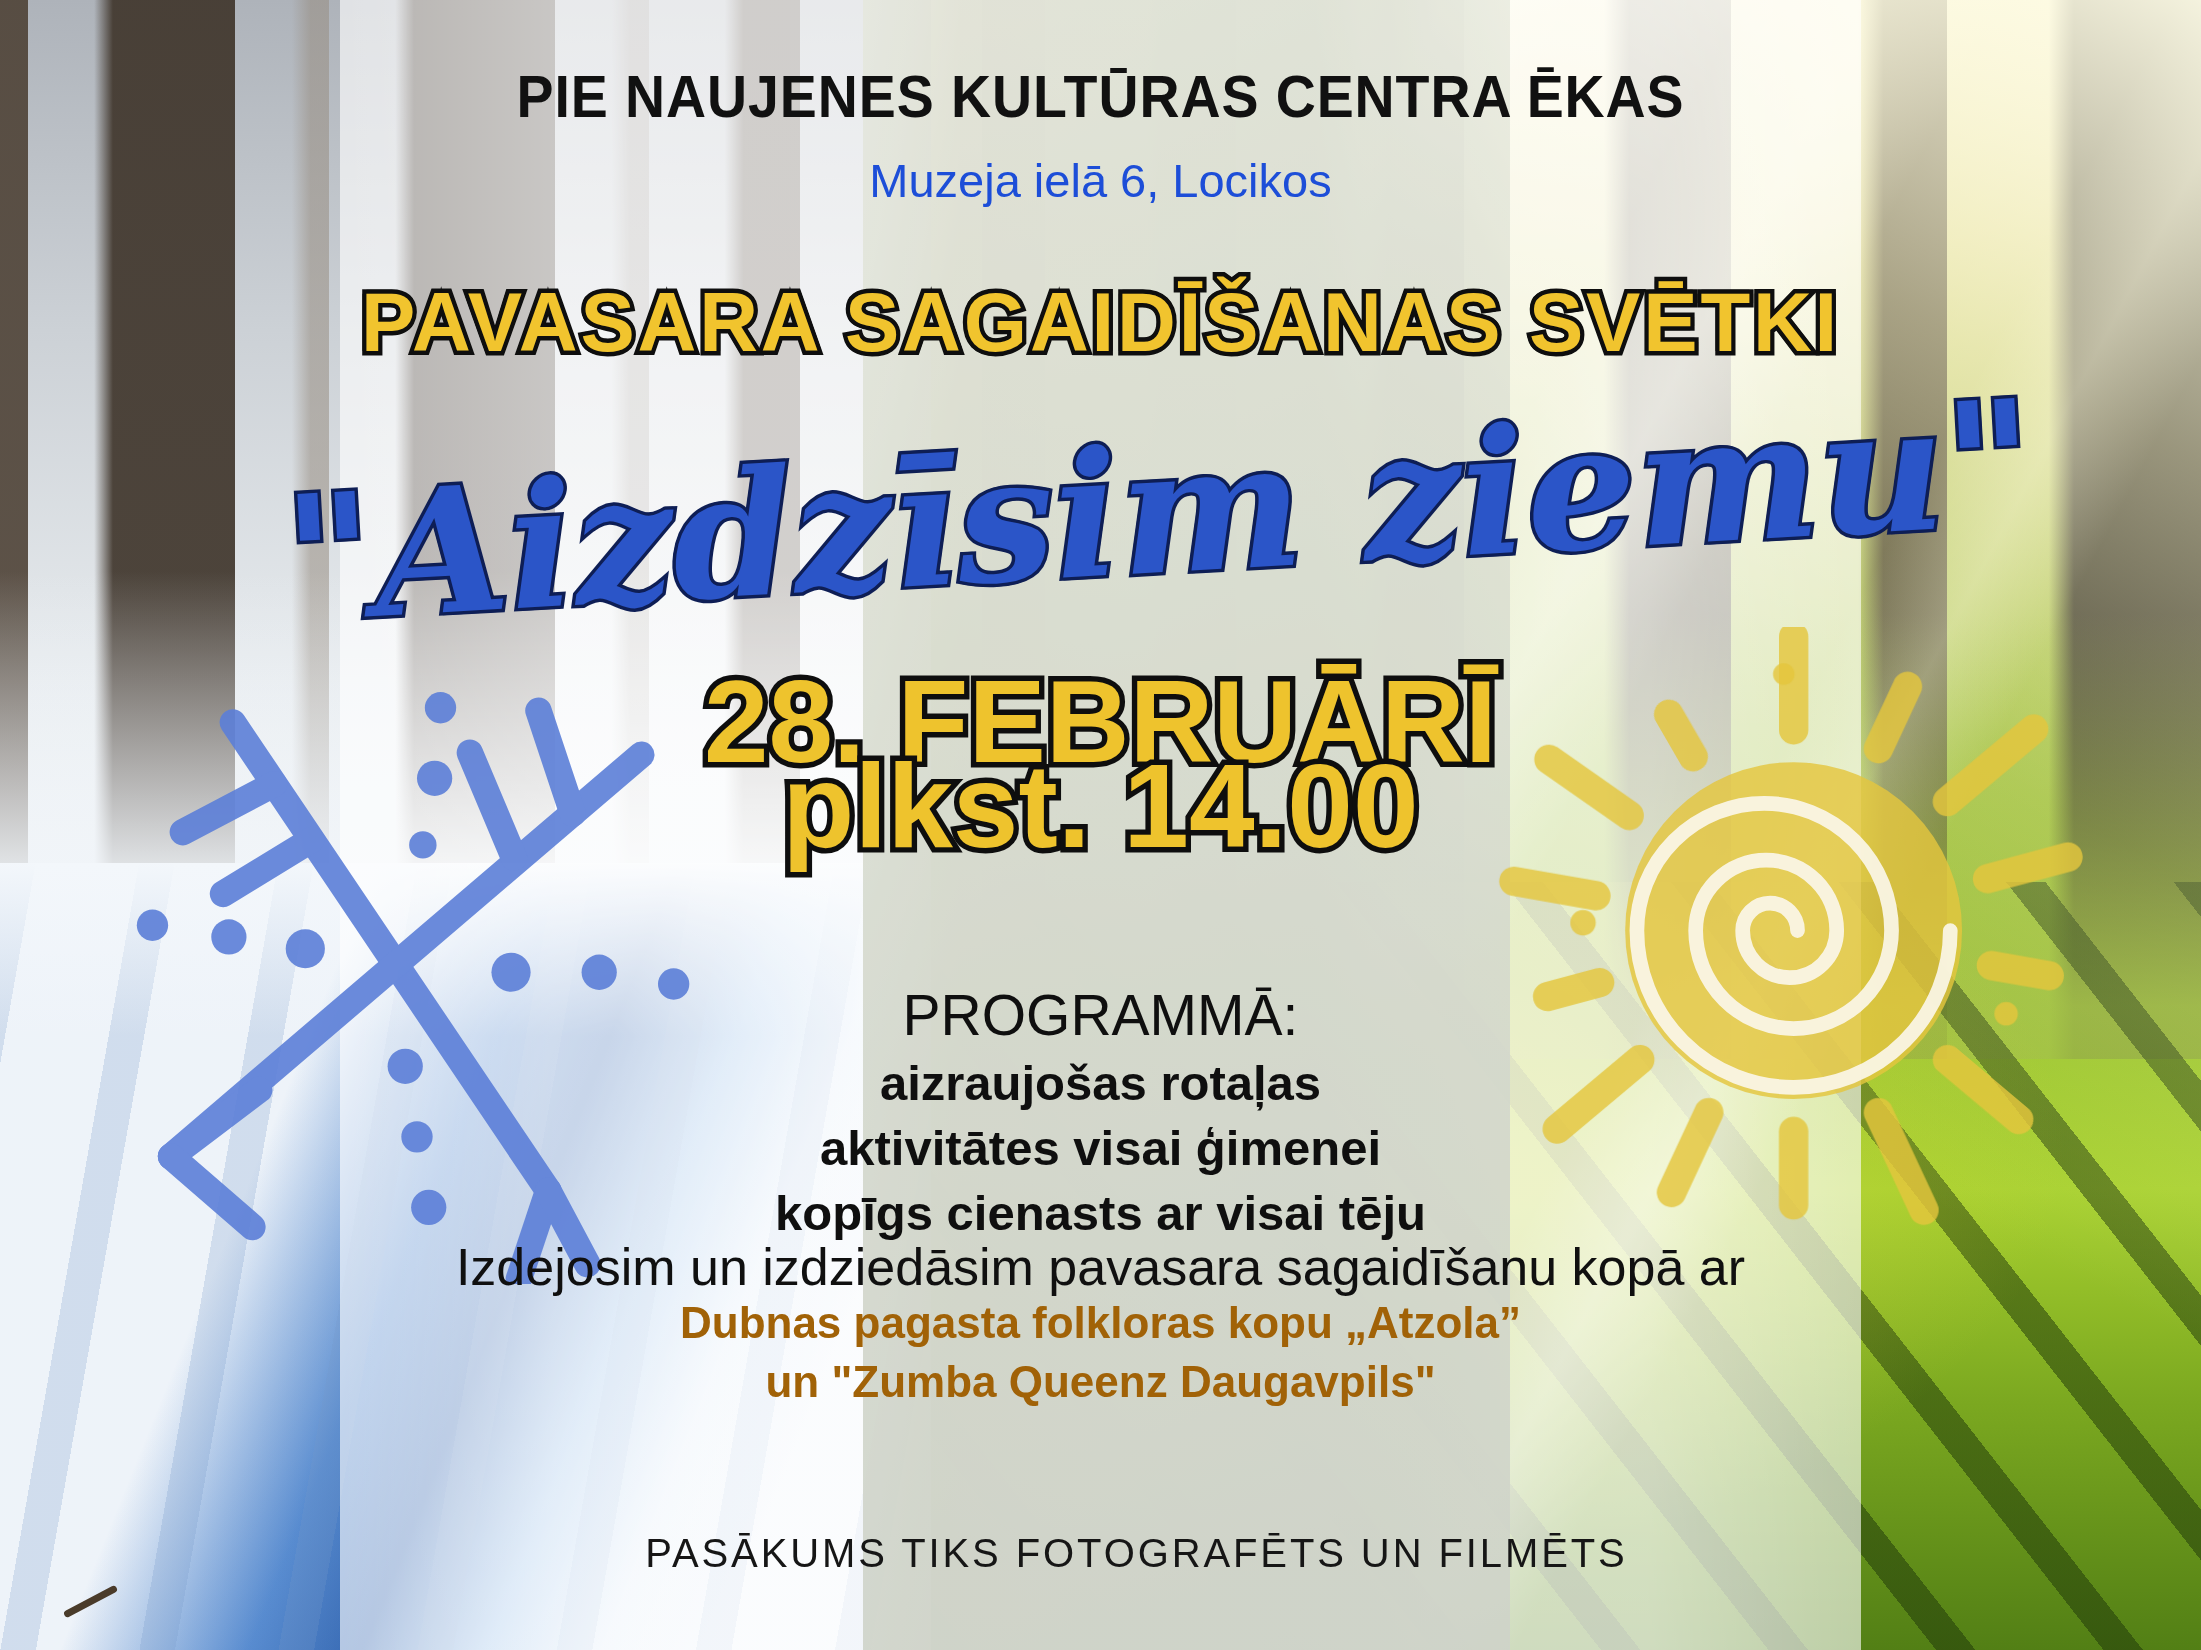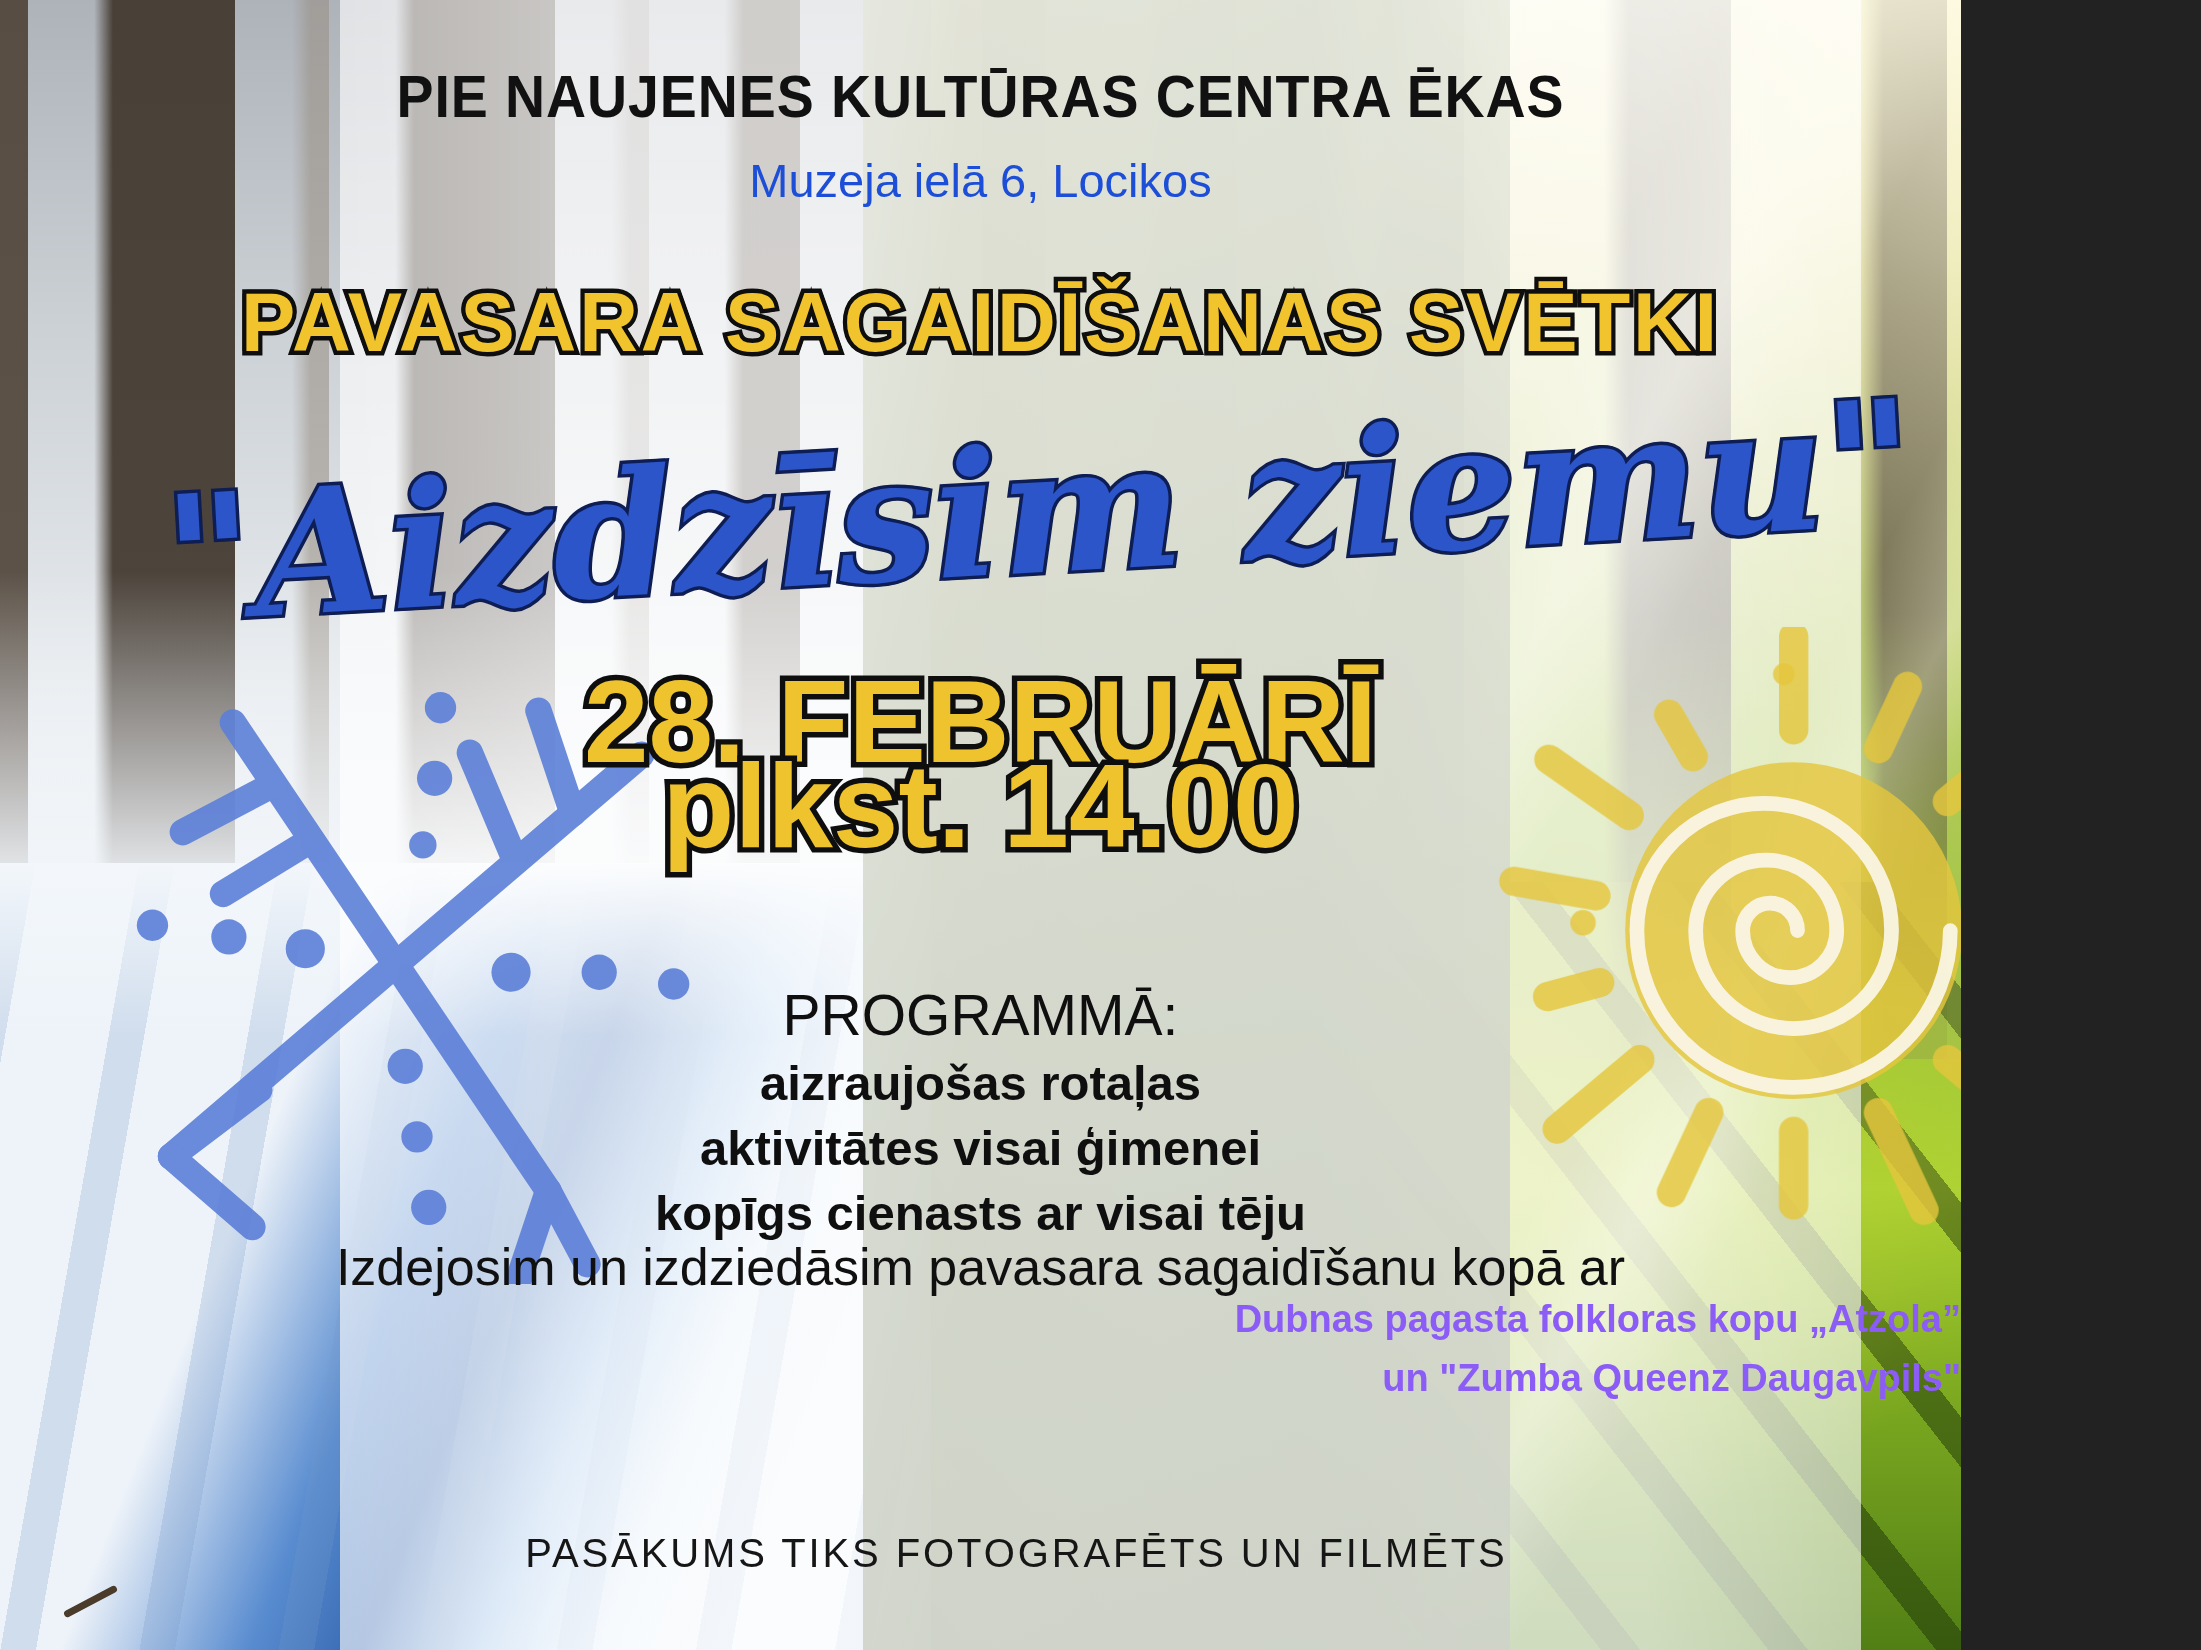--- a/index.html
+++ b/index.html
@@ -1,16 +1,16 @@
 <!DOCTYPE html>
 <html><head>
 <meta charset="utf-8">
 <style>
   html,body{margin:0;padding:0;background:#222;}
-  .poster{position:relative;width:1961px;height:1651px;overflow:hidden;
+  .poster{position:relative;width:2201px;height:1651px;overflow:hidden;
           font-family:"Liberation Sans",sans-serif;background:#eef1f4;}
   .layer{position:absolute;}
 
   
   .bg-winter{left:0;top:0;width:941px;height:1651px;
     background:linear-gradient(180deg,#aeb3ba 0%,#ccd1d6 20%,#e8ecef 42%,#f3f6f9 60%,#eef3f9 100%);}
   .winter-trunks{left:0;top:0;width:941px;height:921px;
     background:
       linear-gradient(180deg,rgba(255,255,255,0) 62%,rgba(241,245,249,.95) 96%),
       linear-gradient(90deg,
@@ -80,21 +80,21 @@
           font-family:"DejaVu Serif",serif;transform:rotate(-3.2deg);}
   .script .fill{color:#2b55c8;}
   .script .stroke{color:#0e1e55;-webkit-text-stroke:6.9px #0e1e55;
     text-shadow:-2.9px 0 #0e1e55,2.9px 0 #0e1e55,0 -2.9px #0e1e55,0 2.9px #0e1e55;}
   .date{top:655px;font-size:116px;font-weight:800;}
   .date .fill,.time .fill{color:#eec32d;}
   .time{top:738px;font-size:118px;font-weight:800;}
   .programma{top:982px;font-size:57px;font-weight:400;color:#0f0f0f;}
   .program-items{top:1051px;font-size:49px;font-weight:700;color:#0f0f0f;line-height:65px;}
   .invite{top:1237px;font-size:52px;font-weight:400;color:#101010;text-align:center;}
-  .group{font-weight:700;color:#8b5cf6;font-size:38px;text-align:right;}
+  .group{font-weight:700;color:#a16207;font-size:44px;}
   .group1{top:1298px;}
   .group2{top:1357px;}
   .footer{top:1531px;font-size:40px;font-weight:400;letter-spacing:2.9px;color:#161616;margin-left:36px;}
 </style>
 </head>
 <body>
 
 <div class="poster">
 
   <div class="layer bg-winter"></div>

